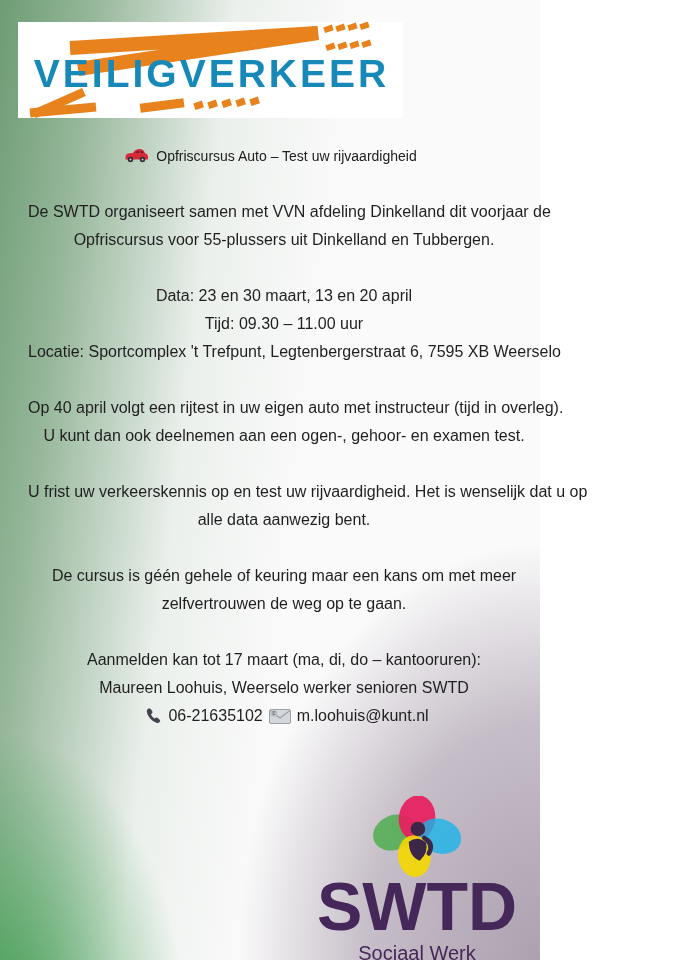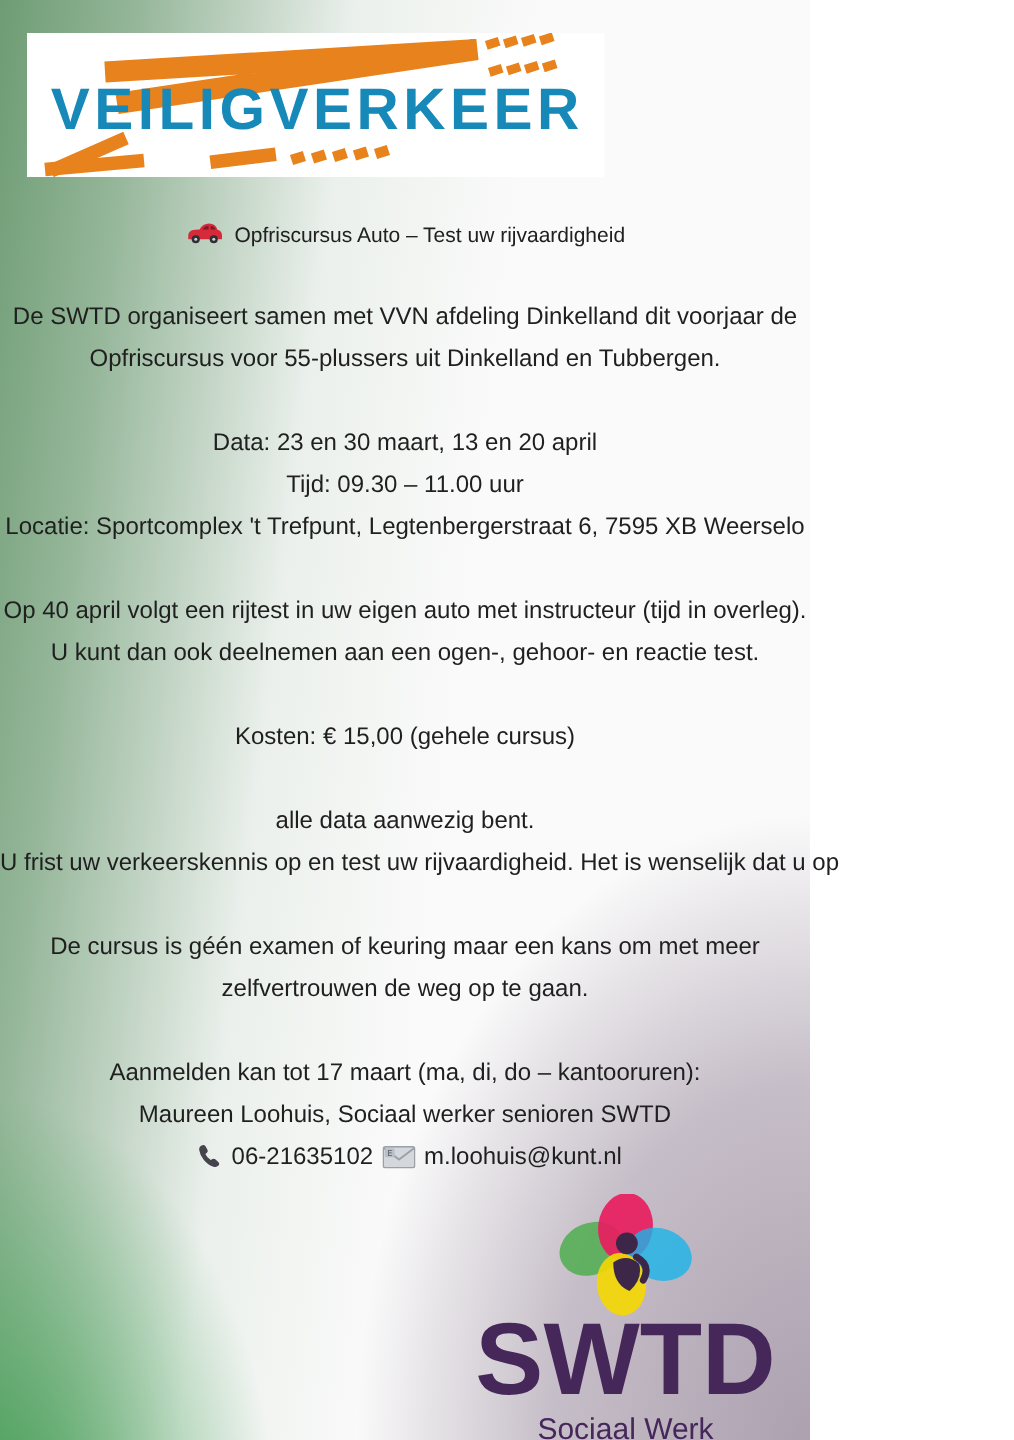--- a/index.html
+++ b/index.html
@@ -29,21 +29,21 @@
   
   .content{
     position:absolute;top:142px;left:0;right:0;
     text-align:center;color:#1f1f1f;
   }
   .title{
     font-size:14px;font-weight:500;margin:0 0 28px 0;line-height:28px;color:#202020;
   }
   .title .car{vertical-align:-2px;margin-right:7px;}
   .block{margin:0 0 28px 0;}
-  .line{font-size:16px;line-height:28px;white-space:nowrap;}
+  .line{font-size:16px;line-height:28px;white-space:nowrap;margin-left:28px;}
   .contact-line .icon{vertical-align:-3px;margin:0 6px;}
   
   .swtd-logo{
     position:absolute;right:14px;top:796px;width:218px;text-align:center;color:#46275a;
   }
   .swtd-flower{display:block;margin:0 auto -8px auto;}
   .swtd-word{
     font-size:68px;font-weight:bold;line-height:1;letter-spacing:0px;
   }
   .swtd-sub{font-size:20px;font-weight:normal;line-height:1.3;}
@@ -96,40 +96,37 @@
     </div>
 
     <div class="block">
       <div class="line">Data: 23 en 30 maart, 13 en 20 april</div>
       <div class="line">Tijd: 09.30 – 11.00 uur</div>
       <div class="line">Locatie: Sportcomplex 't Trefpunt, Legtenbergerstraat 6, 7595 XB Weerselo</div>
     </div>
 
     <div class="block">
       <div class="line">Op 40 april volgt een rijtest in uw eigen auto met instructeur (tijd in overleg).</div>
-      <div class="line">U kunt dan ook deelnemen aan een ogen-, gehoor- en reactie test.</div>
+      <div class="line">U kunt dan ook deelnemen aan een ogen-, gehoor- en examen test.</div>
+    </div>
+
+
+    <div class="block">
+      <div class="line">U frist uw verkeerskennis op en test uw rijvaardigheid. Het is wenselijk dat u op</div>
+      <div class="line">alle data aanwezig bent.</div>
     </div>
 
     <div class="block">
-      <div class="line">Kosten: € 15,00 (gehele cursus)</div>
-    </div>
-
-    <div class="block">
-      <div class="line">alle data aanwezig bent.</div>
-      <div class="line">U frist uw verkeerskennis op en test uw rijvaardigheid. Het is wenselijk dat u op</div>
-    </div>
-
-    <div class="block">
-      <div class="line">De cursus is géén examen of keuring maar een kans om met meer</div>
+      <div class="line">De cursus is géén gehele of keuring maar een kans om met meer</div>
       <div class="line">zelfvertrouwen de weg op te gaan.</div>
     </div>
 
     <div class="block">
       <div class="line">Aanmelden kan tot 17 maart (ma, di, do – kantooruren):</div>
-      <div class="line">Maureen Loohuis, Sociaal werker senioren SWTD</div>
+      <div class="line">Maureen Loohuis, Weerselo werker senioren SWTD</div>
       <div class="line contact-line">
         <svg class="icon" width="17" height="17" viewBox="0 0 17 17">
             <path d="M3.4 1.6 Q5.2 1 6 2.2 L7.4 4.6 Q7.8 5.8 6.8 6.6 L5.9 7.4 Q6.8 9.6 9.5 11.4 L10.7 10.7 Q11.8 10.2 12.7 11 L14.7 12.8 Q15.7 13.9 14.7 15 Q13.4 16.4 11.4 15.8 Q7.6 14.6 4.9 11.3 Q2.2 8 1.8 4.7 Q1.6 2.3 3.4 1.6 Z" fill="#45444c"></path>
           </svg><span>06-21635102</span><svg class="icon" width="22" height="15" viewBox="0 0 22 15">
             <rect x="0.5" y="0.5" width="21" height="14" rx="1.5" fill="#d4d7db" stroke="#9aa0a8"></rect>
             <polyline points="1,1.5 11,9 21,1.5" fill="none" stroke="#9aa0a8" stroke-width="1.2"></polyline>
             <rect x="1.5" y="1.5" width="6.5" height="6" rx="1" fill="#b9bfc7"></rect>
             <text x="3.2" y="6.4" font-size="5.5" font-family="DejaVu Sans, sans-serif" fill="#5a616b">E</text>
           </svg><span>m.loohuis@kunt.nl</span>
       </div>

